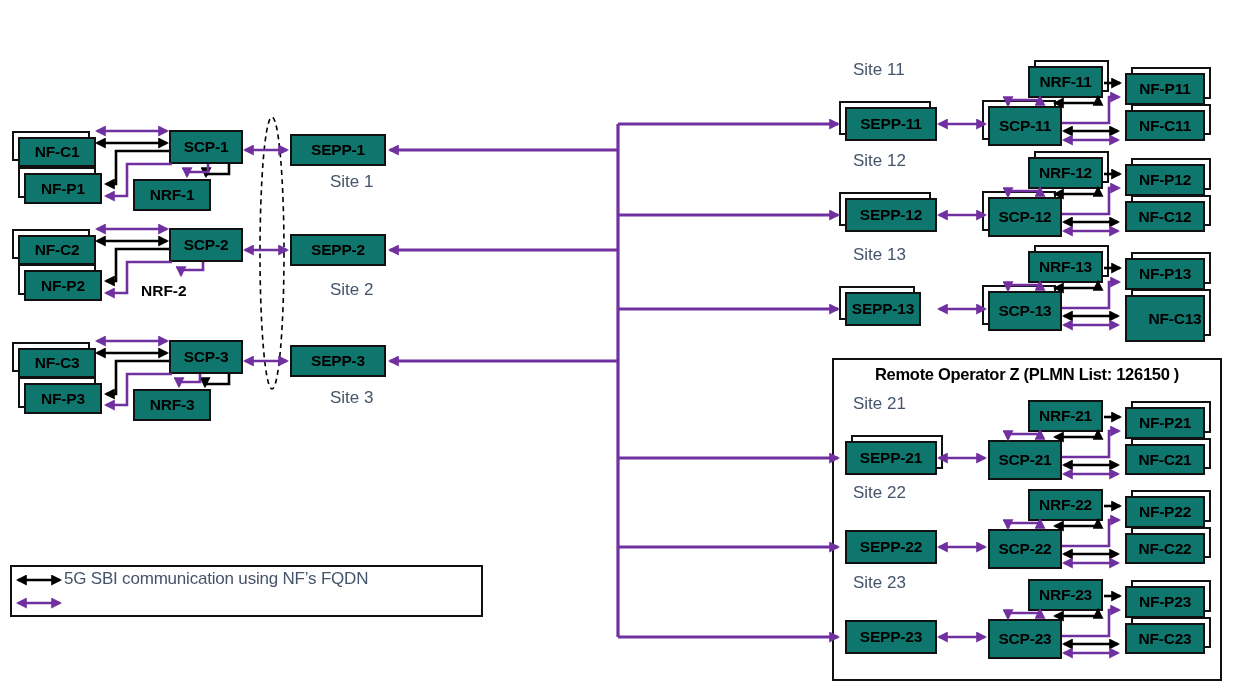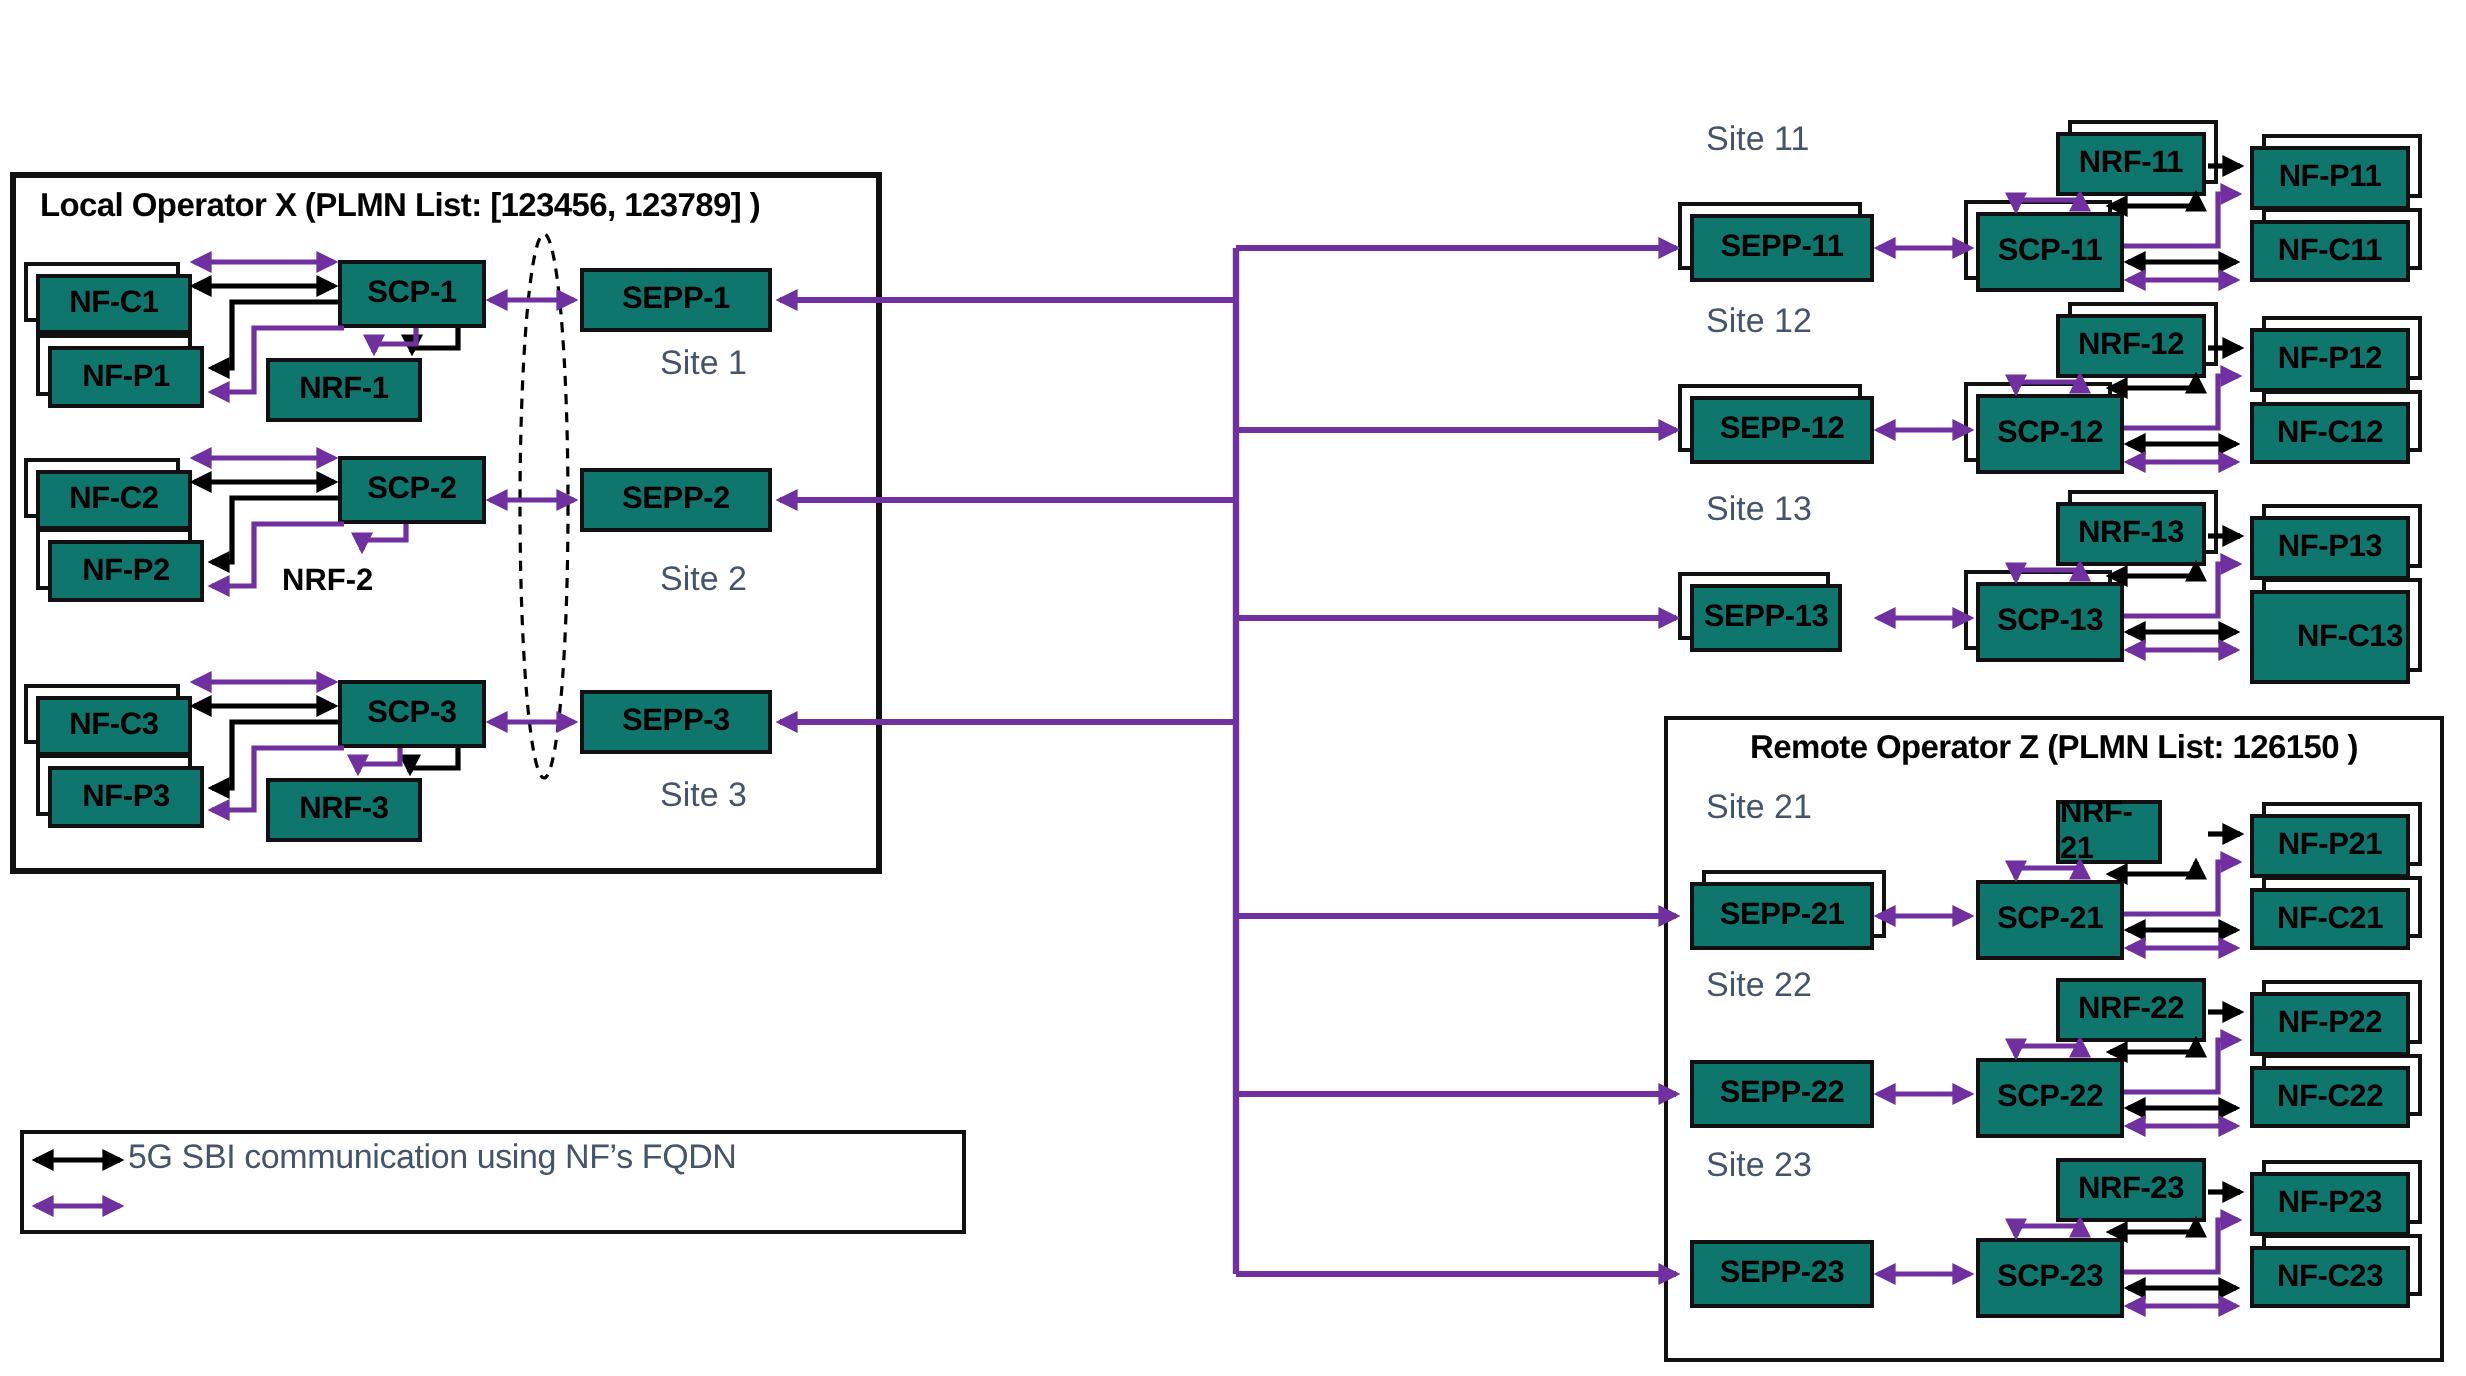--- a/index.html
+++ b/index.html
@@ -20,23 +20,20 @@
   .legendbox{position:absolute;left:10px;top:565px;width:473px;height:52px;border:2px solid #111;
              box-sizing:border-box;z-index:1;}
   .legendtext{position:absolute;font-size:17px;color:#44546A;z-index:2;white-space:nowrap;letter-spacing:-0.2px;}
   svg.overlay{position:absolute;left:0;top:0;z-index:3;pointer-events:none;}
 </style>
 </head>
 <body>
 
 <div class="stage">
 
-  <div class="opbox thick" style="left:5px;top:86px;width:436px;height:351px;">
-    <div class="optitle left">Local Operator X (PLMN List: [123456, 123789] )</div>
-  </div>
   <div class="opbox" style="left:832px;top:358px;width:390px;height:323px;">
     <div class="optitle center">Remote Operator Z (PLMN List: 126150 )</div>
   </div>
 
   <div class="legendbox"></div>
   <div class="legendtext" style="left:64px;top:569px;">5G SBI communication using NF’s FQDN</div>
 
   <div class="sitelabel" style="left:330px;top:172px;">Site 1</div>
   <div class="sitelabel" style="left:330px;top:280px;">Site 2</div>
   <div class="sitelabel" style="left:330px;top:388px;">Site 3</div>
@@ -78,21 +75,21 @@
   <div class="node stk-ur" style="left:1125px;top:201px;width:80px;height:31px;">NF-C12</div>
 
   <div class="node stk-ul" style="left:845px;top:292px;width:76px;height:34px;">SEPP-13</div>
   <div class="node stk-ul" style="left:988px;top:291px;width:74px;height:40px;">SCP-13</div>
   <div class="node stk-ur" style="left:1028px;top:251px;width:75px;height:32px;">NRF-13</div>
   <div class="node stk-ur" style="left:1125px;top:258px;width:80px;height:32px;">NF-P13</div>
   <div class="node stk-ur" style="left:1125px;top:295px;width:80px;height:47px;padding-left:20px;">NF-C13</div>
 
   <div class="node stk-ur" style="left:845px;top:441px;width:92px;height:34px;">SEPP-21</div>
   <div class="node" style="left:988px;top:440px;width:74px;height:40px;">SCP-21</div>
-  <div class="node" style="left:1028px;top:400px;width:53px;height:32px;">NRF-21</div>
+  <div class="node" style="left:1028px;top:400px;width:75px;height:32px;">NRF-21</div>
   <div class="node stk-ur" style="left:1125px;top:407px;width:80px;height:32px;">NF-P21</div>
   <div class="node stk-ur" style="left:1125px;top:444px;width:80px;height:31px;">NF-C21</div>
 
   <div class="node" style="left:845px;top:530px;width:92px;height:34px;">SEPP-22</div>
   <div class="node" style="left:988px;top:529px;width:74px;height:40px;">SCP-22</div>
   <div class="node" style="left:1028px;top:489px;width:75px;height:32px;">NRF-22</div>
   <div class="node stk-ur" style="left:1125px;top:496px;width:80px;height:32px;">NF-P22</div>
   <div class="node stk-ur" style="left:1125px;top:533px;width:80px;height:31px;">NF-C22</div>
 
   <div class="node" style="left:845px;top:620px;width:92px;height:34px;">SEPP-23</div>

